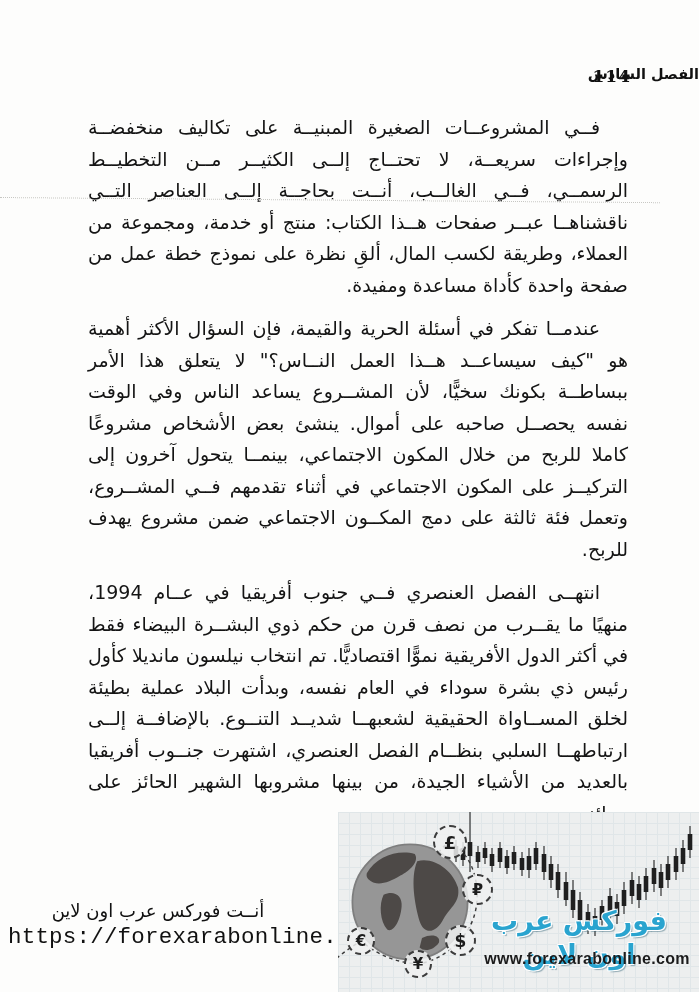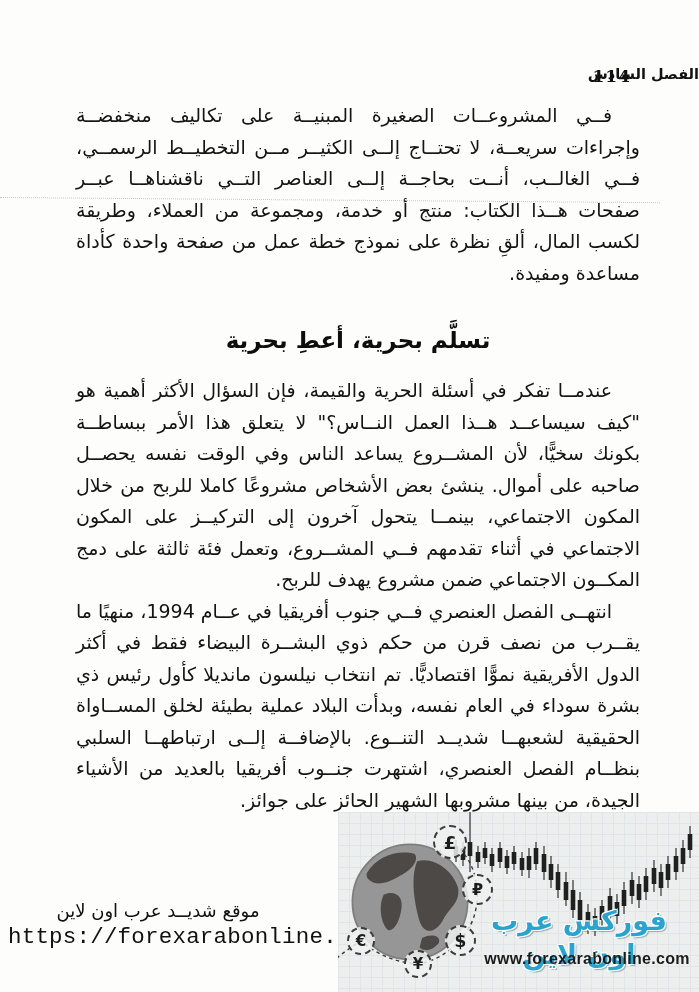--- a/index.html
+++ b/index.html
@@ -22,21 +22,21 @@
     font-family:"DejaVu Serif", serif;
     font-size:17px;font-weight:bold;color:#111;letter-spacing:1px;
   }
 
   
   .content{
     position:absolute;top:100px;right:59px;left:76px;
     direction:rtl;text-align:justify;
     font-size:19px;line-height:31.5px;color:#141414;
   }
-  .content p{margin:0;text-indent:28px;}
+  .content p{margin:12px;text-indent:28px;}
   .section-heading{
     margin:33px 0 17px 0;text-align:center;
     font-size:23px;font-weight:bold;line-height:36px;color:#0d0d0d;
   }
   
   .scan-line{
     position:absolute;top:197px;left:0;width:660px;height:0;
     border-top:1px dotted #b9b9b4;opacity:.8;
     transform:rotate(0.45deg);transform-origin:left center;
   }
@@ -99,27 +99,26 @@
 
   <div class="header">
     <div class="chapter-title">الفصل السادس</div>
     <div class="page-number">114</div>
   </div>
 
   <div class="scan-line"></div>
 
   <div class="content">
     <p>فــي المشروعــات الصغيرة المبنيــة على تكاليف منخفضــة وإجراءات سريعــة، لا تحتــاج إلــى الكثيــر مــن التخطيــط الرسمــي، فــي الغالــب، أنــت بحاجــة إلــى العناصر التــي ناقشناهــا عبــر صفحات هــذا الكتاب: منتج أو خدمة، ومجموعة من العملاء، وطريقة لكسب المال، ألقِ نظرة على نموذج خطة عمل من صفحة واحدة كأداة مساعدة ومفيدة.</p>
-    <div class="section-heading">تسلَّم بحرية، أعطِ بحرية</div>
     <p>عندمــا تفكر في أسئلة الحرية والقيمة، فإن السؤال الأكثر أهمية هو "كيف سيساعــد هــذا العمل النــاس؟" لا يتعلق هذا الأمر ببساطــة بكونك سخيًّا، لأن المشــروع يساعد الناس وفي الوقت نفسه يحصــل صاحبه على أموال. ينشئ بعض الأشخاص مشروعًا كاملا للربح من خلال المكون الاجتماعي، بينمــا يتحول آخرون إلى التركيــز على المكون الاجتماعي في أثناء تقدمهم فــي المشــروع، وتعمل فئة ثالثة على دمج المكــون الاجتماعي ضمن مشروع يهدف للربح.</p>
     <p>انتهــى الفصل العنصري فــي جنوب أفريقيا في عــام 1994، منهيًا ما يقــرب من نصف قرن من حكم ذوي البشــرة البيضاء فقط في أكثر الدول الأفريقية نموًّا اقتصاديًّا. تم انتخاب نيلسون مانديلا كأول رئيس ذي بشرة سوداء في العام نفسه، وبدأت البلاد عملية بطيئة لخلق المســاواة الحقيقية لشعبهــا شديــد التنــوع. بالإضافــة إلــى ارتباطهــا السلبي بنظــام الفصل العنصري، اشتهرت جنــوب أفريقيا بالعديد من الأشياء الجيدة، من بينها مشروبها الشهير الحائز على جوائز.</p>
   </div>
 
   <div class="site-stamp">
-    <div class="ar">موقع شديــد عرب اون لاين</div>
+    <div class="ar">أنــت فوركس عرب اون لاين</div>
     <div class="url">https://forexarabonline.com/</div>
   </div>
 
   <div class="logo-panel">
 
     <svg width="361" height="180" viewBox="0 0 361 180" id="candles-svg">
         <line x1="118" x2="118" y1="28" y2="50" stroke="#1f1f1f" stroke-width="1.1"></line>
         <rect x="115.7" y="34" width="4.6" height="10" fill="#1f1f1f"></rect>
         <line x1="125" x2="125" y1="30" y2="54" stroke="#1f1f1f" stroke-width="1.1"></line>
         <rect x="122.7" y="36" width="4.6" height="12" fill="#1f1f1f"></rect>

